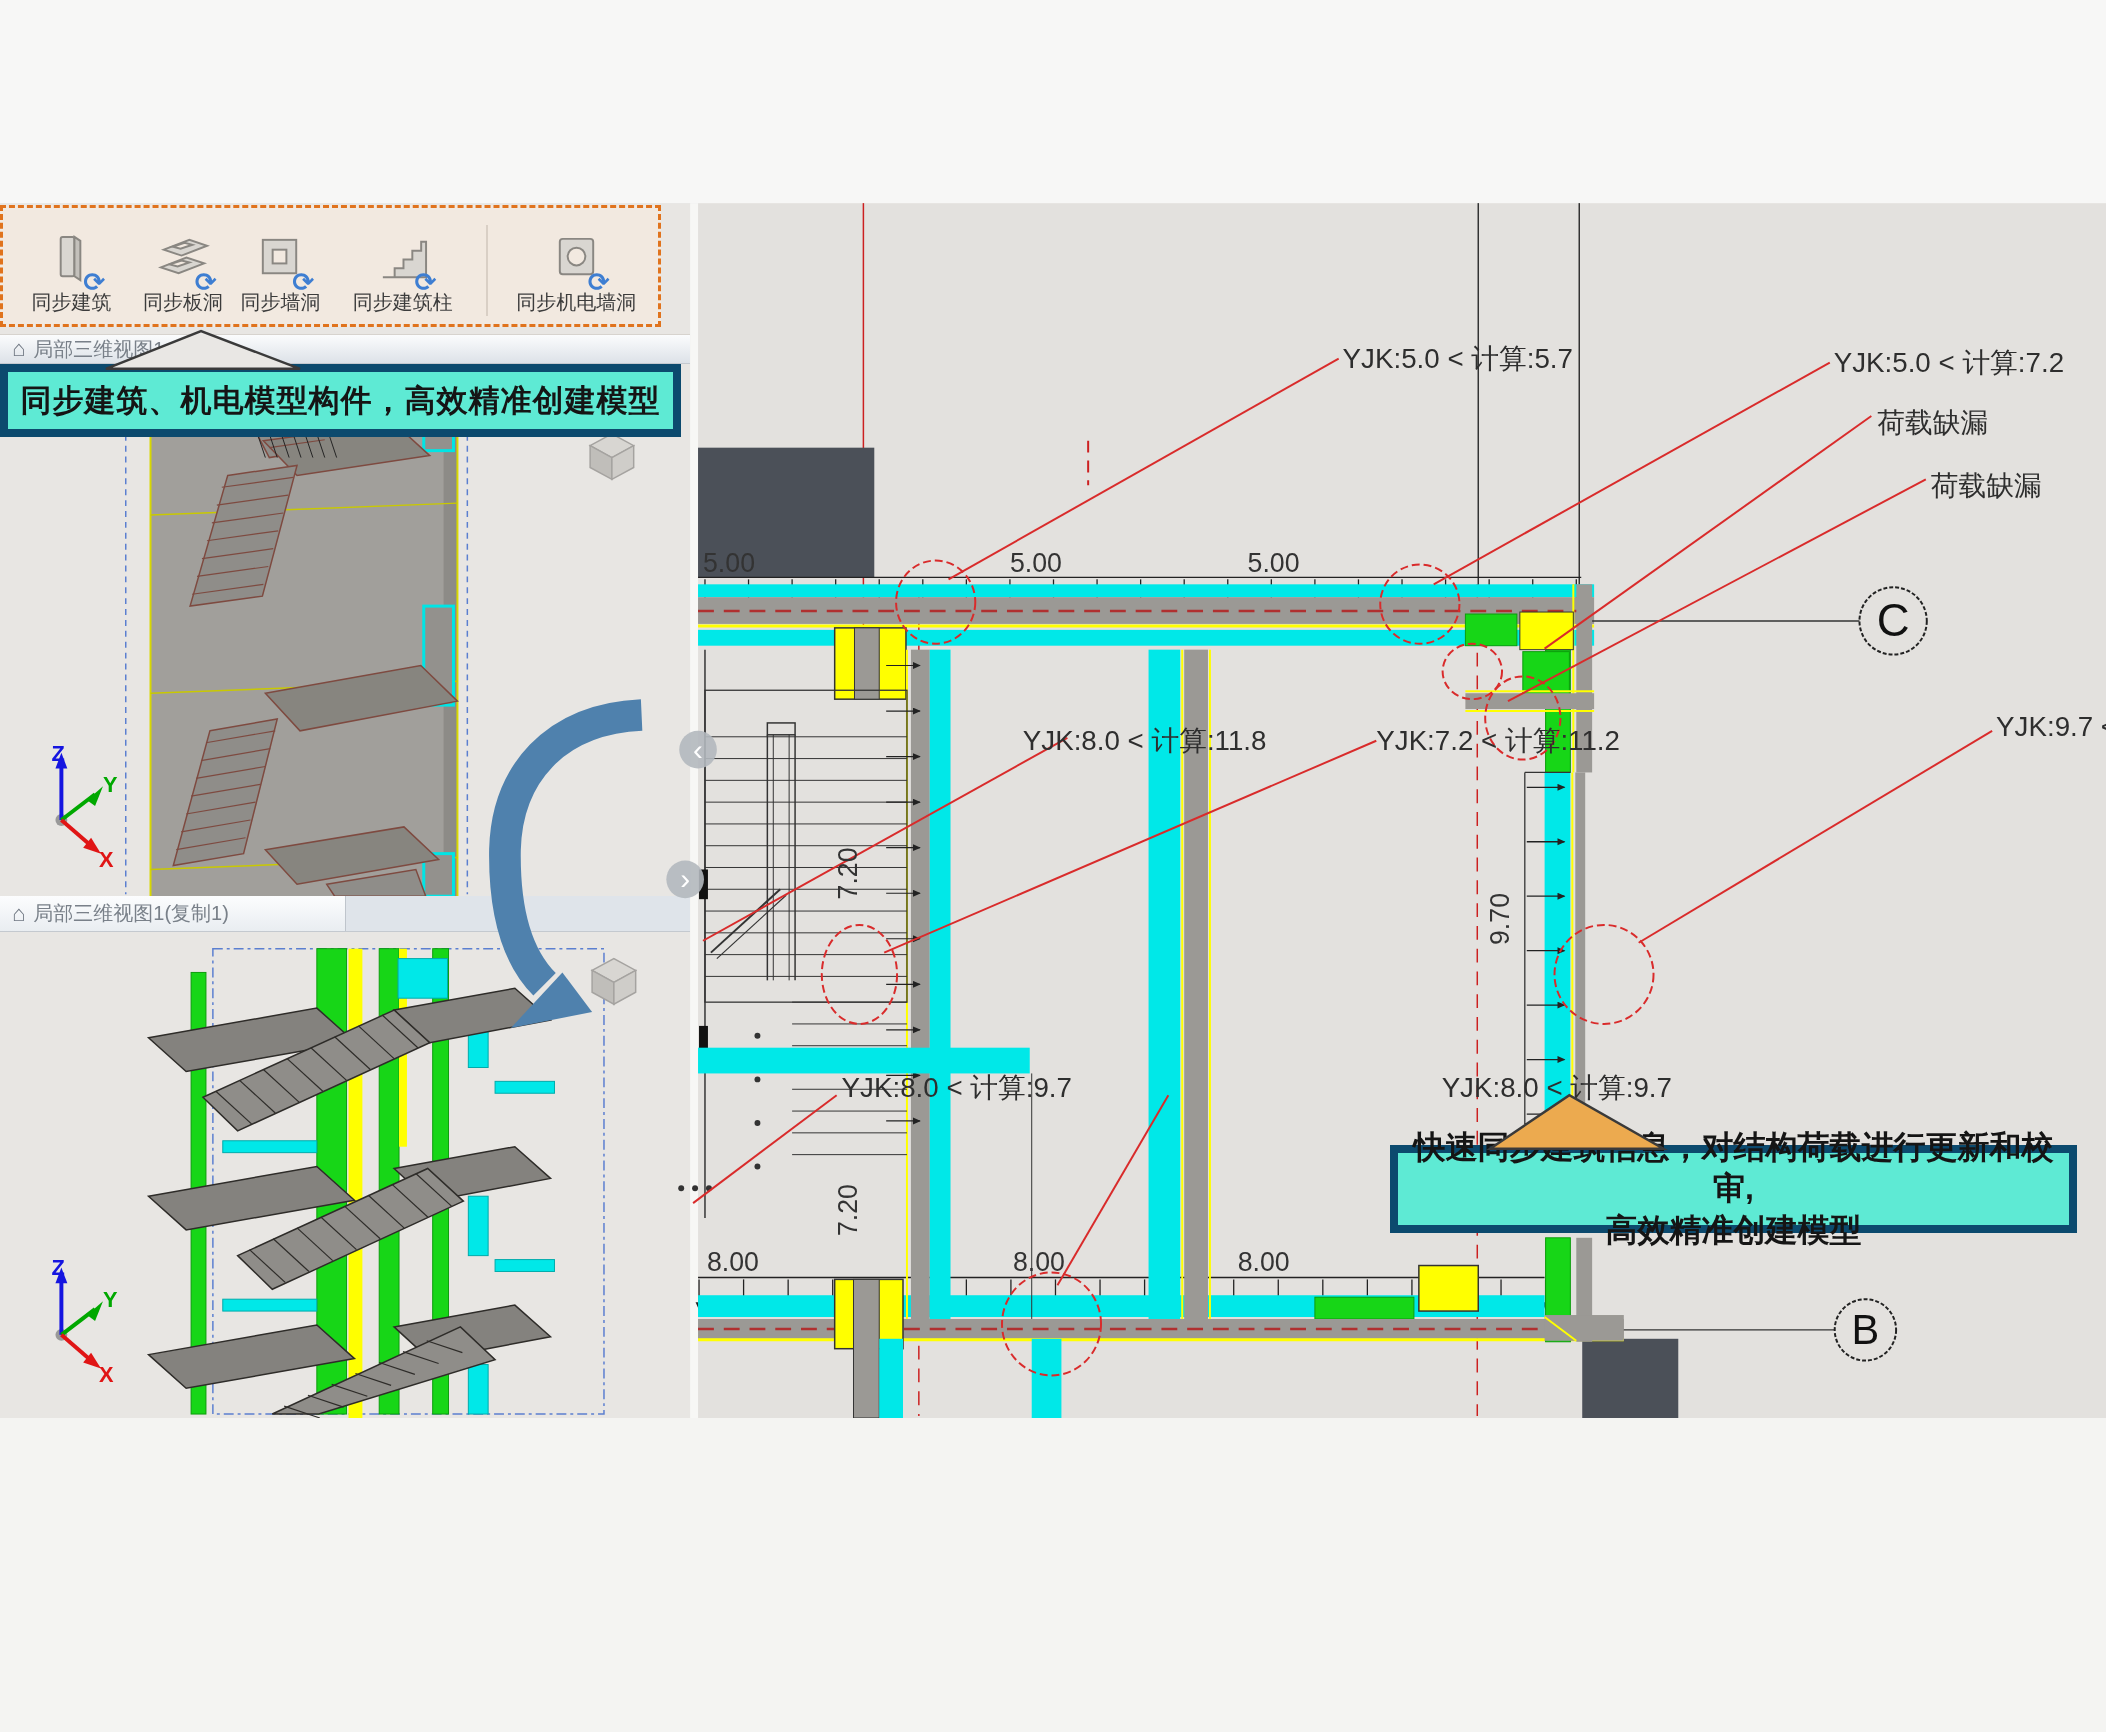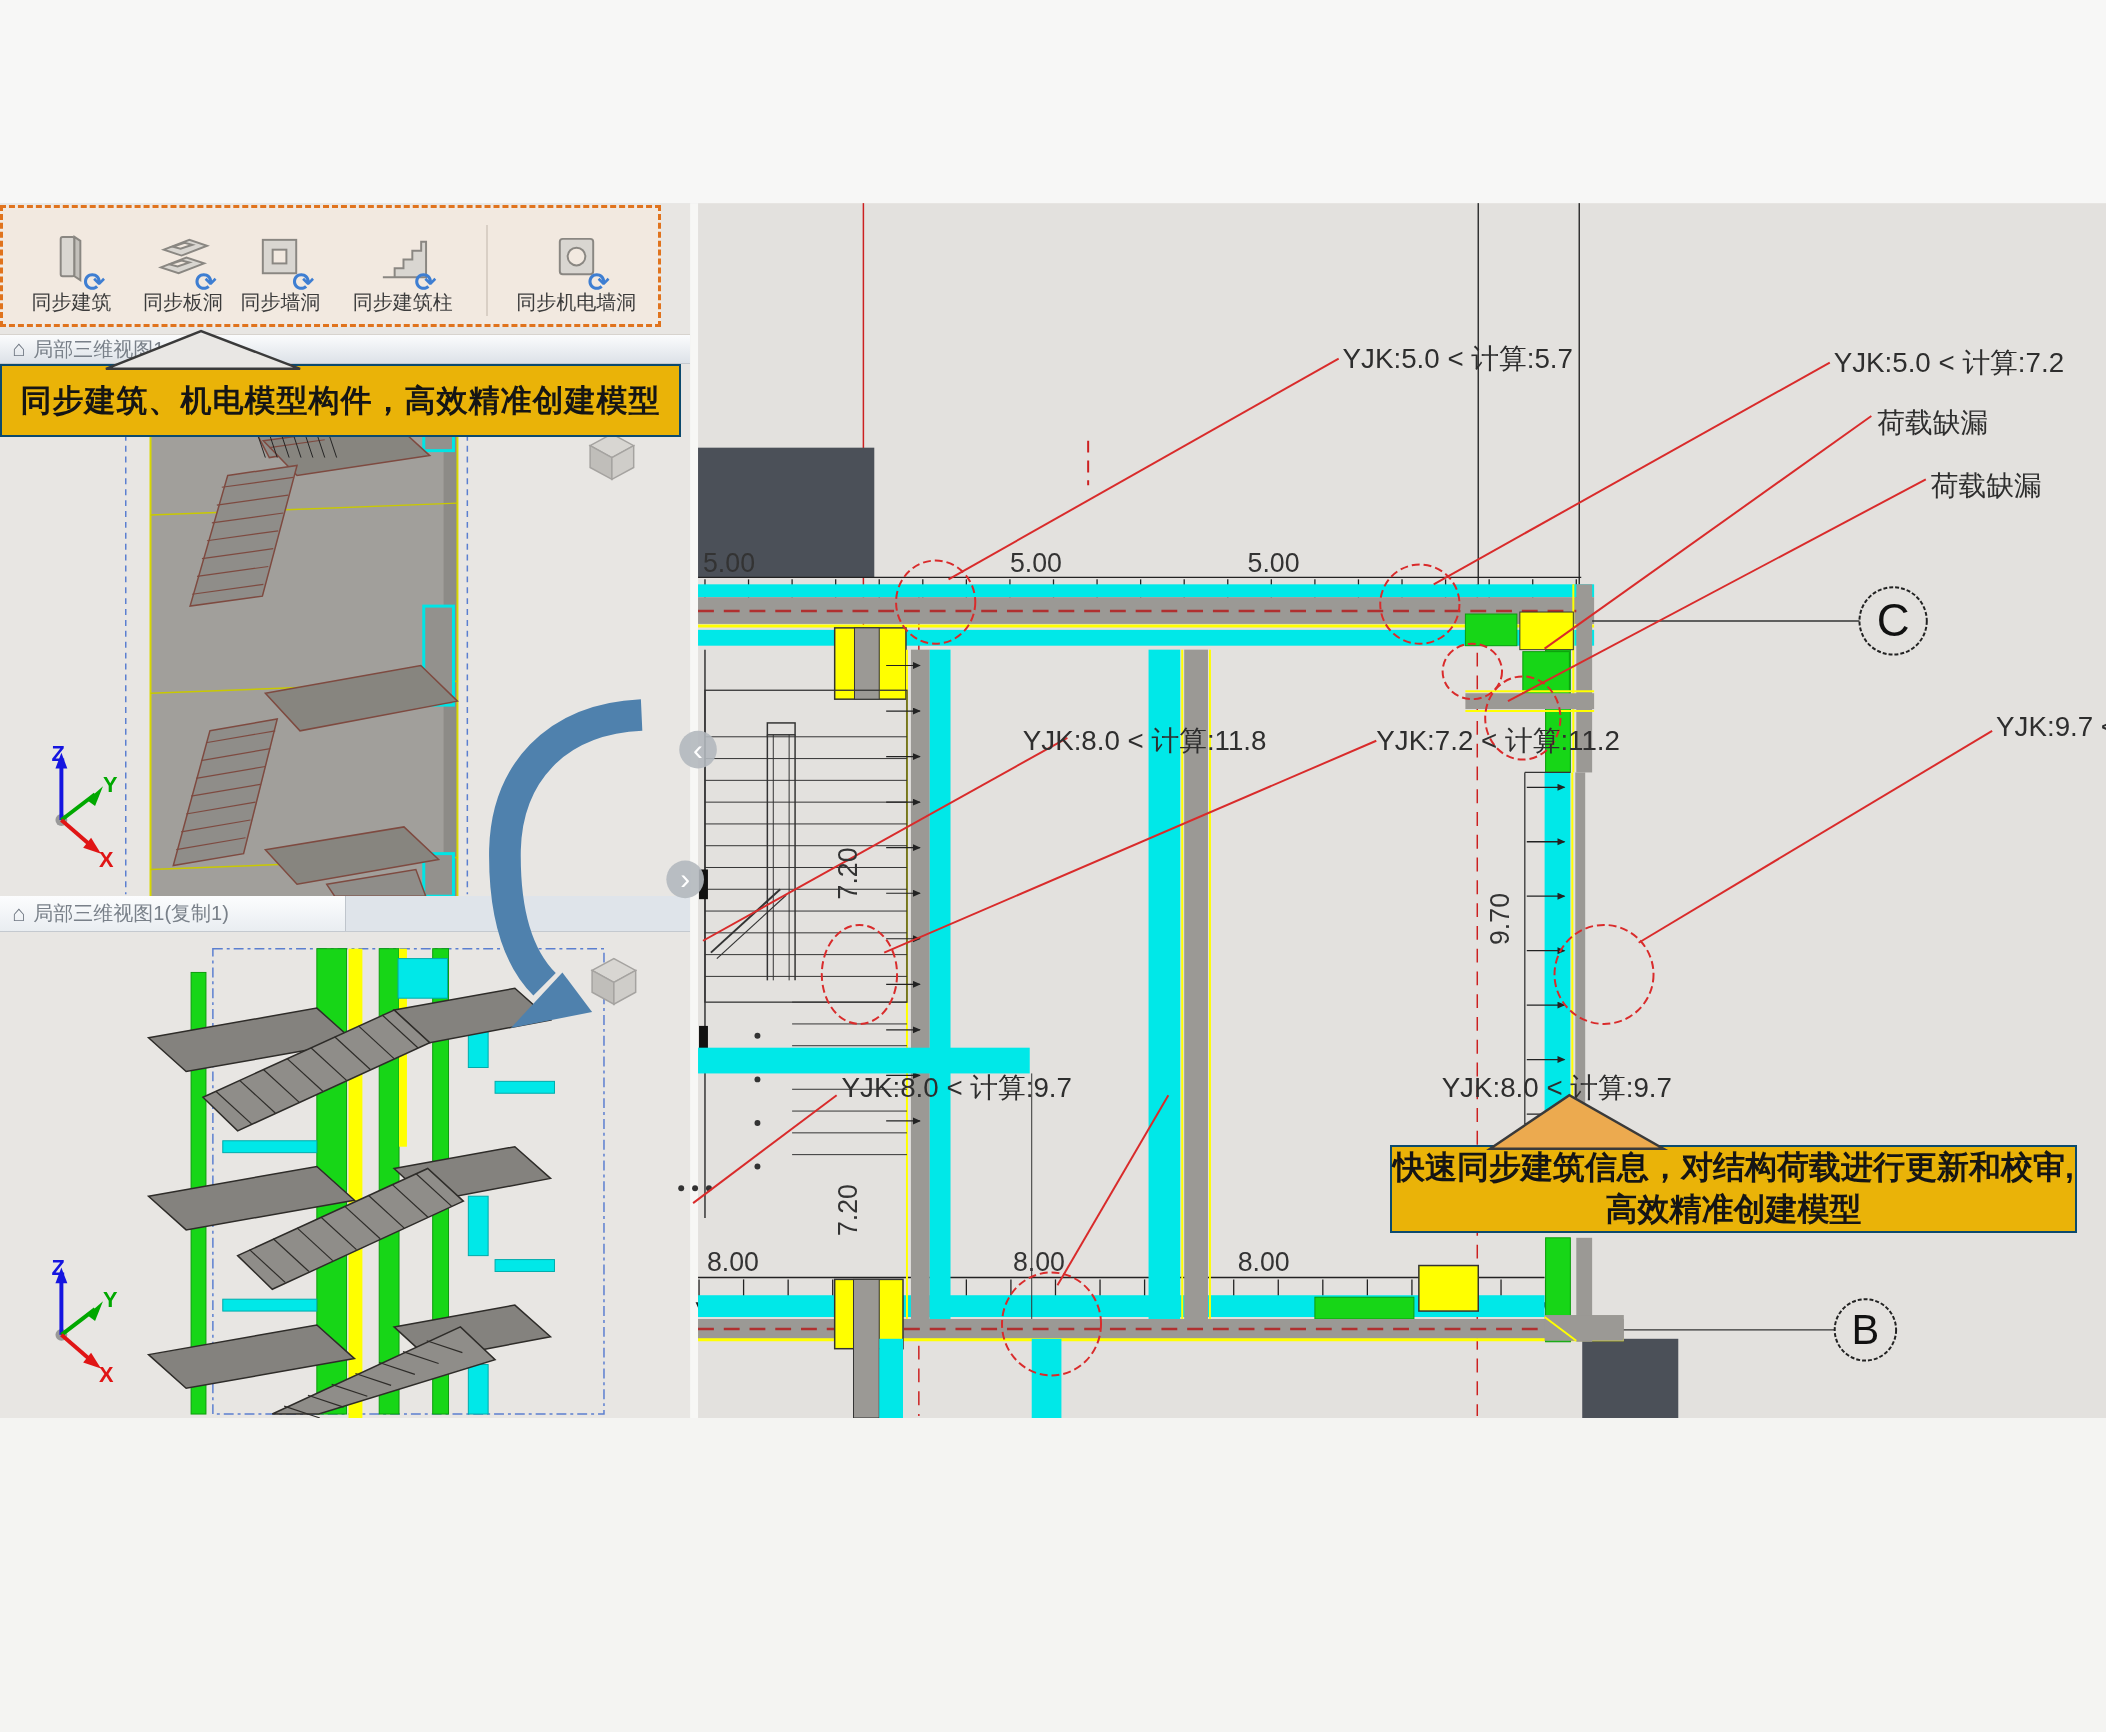--- a/index.html
+++ b/index.html
@@ -18,21 +18,21 @@
   .tab-label{font-size:20px;color:#798089;white-space:nowrap;}
   #toolbar{position:absolute;left:0;top:205px;width:661px;height:122px;z-index:8;
            background:#f2e9e0;border:3px dashed #e0731d;box-sizing:border-box;
            display:flex;align-items:flex-end;padding:6px 4px 8px 6px;}
   .tb-btn{display:flex;flex-direction:column;align-items:center;justify-content:flex-end;}
   .tb-ico{position:relative;width:55px;height:55px;}
   .sync-badge{position:absolute;right:-6px;bottom:-8px;font-size:26px;font-weight:bold;
               color:#3e7ed2;line-height:1;}
   .tb-label{font-size:20px;color:#3c3c3c;margin-top:2px;white-space:nowrap;}
   .tb-sep{width:2px;height:91px;background:#d9cfc5;margin:0 10px;align-self:flex-end;}
-  .banner{position:absolute;background:#eab308;border:2px solid #0c4a6e;box-sizing:border-box;
+  .banner{position:absolute;background:#5eead4;border:8px solid #0c4a6e;box-sizing:border-box;
           display:flex;flex-direction:column;align-items:center;justify-content:center;
           color:#151515;}
   #banner1{left:0;top:364px;width:681px;height:73px;z-index:9;font-size:31px;font-weight:600;letter-spacing:1px;}
   #callout2{left:1390px;top:1145px;width:687px;height:88px;z-index:6;font-size:32px;font-weight:600;line-height:1.3;text-align:center;}
   #notch{position:absolute;left:94px;top:327px;z-index:10;}
   text{font-family:"Liberation Sans","DejaVu Sans",sans-serif;}
 </style>
 </head>
 <body>
 

